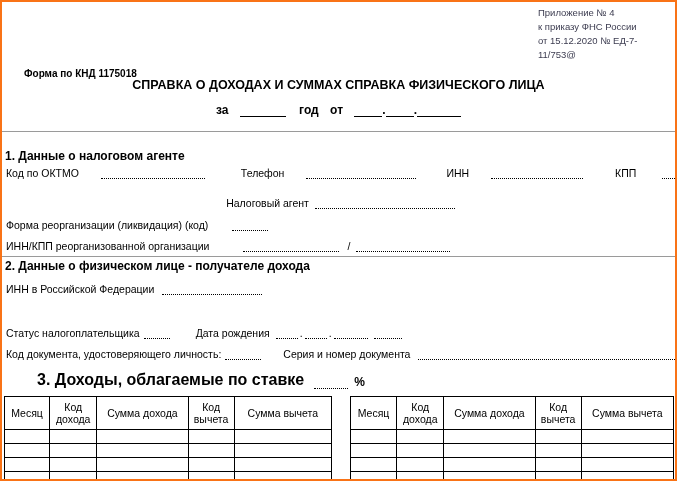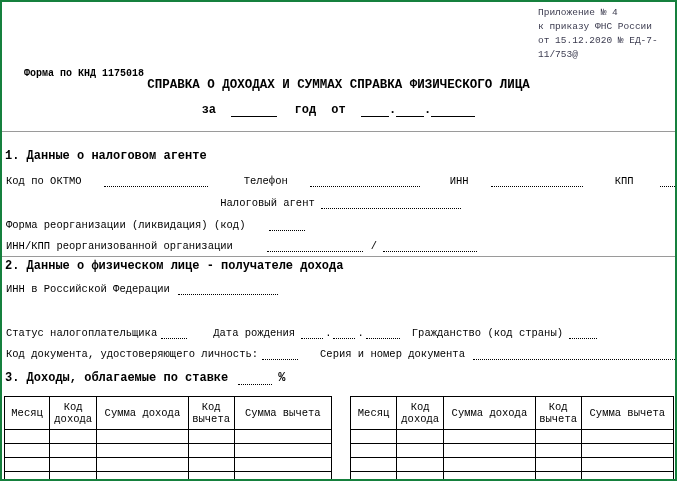--- a/index.html
+++ b/index.html
@@ -1,22 +1,22 @@
 <!DOCTYPE html>
 <html><head>
 <meta charset="utf-8">
 <style>
   html,body{margin:0;padding:0;background:#fff;}
   .page{
     position:relative;
     width:673px;height:477px;
-    border:2px solid #15803d;
+    border:2px solid #f97316;
     background:#fff;
     overflow:hidden;
-    font-family:Liberation Mono, monospace;
+    font-family:Liberation Sans, sans-serif;
     color:#000;
   }
   .appendix{
     position:absolute;top:4px;left:536px;
     font-size:9.5px;line-height:14px;color:#3c3c50;
   }
   .form-code{
     position:absolute;top:33px;left:22px;
     font-size:10px;font-weight:bold;margin-top:33px;
   }
@@ -90,21 +90,21 @@
     <span class="blank" style="width:46px;margin-left:8px;"></span>
     <span style="margin-left:10px;">год</span>
     <span style="margin-left:8px;">от</span>
     <span class="blank" style="width:28px;margin-left:8px;"></span><span>.</span><span class="blank" style="width:28px;"></span><span>.</span><span class="blank" style="width:44px;"></span>
   </div>
 
   <div class="divider" style="top:129px;"></div>
 
   <div class="sec-heading" style="top:147px;">1. Данные о налоговом агенте</div>
 
-  <div class="frow" style="top:172px;gap:16px;">
+  <div class="frow" style="top:164px;gap:16px;">
     <span class="lbl">Код по ОКТМО</span>
     <span class="dots" style="width:104px;"></span>
     <span class="lbl" style="margin-left:20px;">Телефон</span>
     <span class="dots" style="width:110px;"></span>
     <span class="lbl" style="margin-left:14px;">ИНН</span>
     <span class="dots" style="width:92px;"></span>
     <span class="lbl" style="margin-left:16px;">КПП</span>
     <span class="dots fill" style="margin-left:10px;"></span>
   </div>
 
@@ -137,33 +137,32 @@
 
   <div class="frow" style="top:324px;text-align:right;">
     <span class="lbl">Статус налогоплательщика</span>
     <span class="dots" style="width:26px;margin-left:4px;"></span>
     <span class="lbl" style="margin-left:26px;">Дата рождения</span>
     <span class="dots" style="width:22px;"></span>
     <span class="sep">.</span>
     <span class="dots" style="width:22px;margin-left:2px;"></span>
     <span class="sep">.</span>
     <span class="dots" style="width:34px;margin-left:2px;"></span>
-    <span class="lbl" style="margin-left:12px;">Гражданство (код страны)</span>
     <span class="dots" style="width:28px;"></span>
   </div>
 
   <div class="frow" style="top:345px;">
     <span class="lbl">Код документа, удостоверяющего личность:</span>
     <span class="dots" style="width:36px;margin-left:4px;"></span>
     <span class="lbl" style="margin-left:22px;">Серия и номер документа</span>
     <span class="dots fill" style="margin-left:8px;"></span>
   </div>
 
   <div class="frow" style="top:369px;left:3px;">
-    <span class="lbl sec3" style="font-size:12px;font-weight:bold;">3. Доходы, облагаемые по ставке</span>
+    <span class="lbl sec3" style="font-size:16px;font-weight:bold;margin-left:32px;">3. Доходы, облагаемые по ставке</span>
     <span class="dots" style="width:34px;margin-left:10px;"></span>
     <span class="lbl" style="font-size:12px;font-weight:bold;margin-left:6px;">%</span>
   </div>
 
   <table class="tbl" style="left:2px;width:328px;">
     <colgroup>
         <col style="width:45px">
         <col style="width:47px">
         <col style="width:91px">
         <col style="width:46px">

